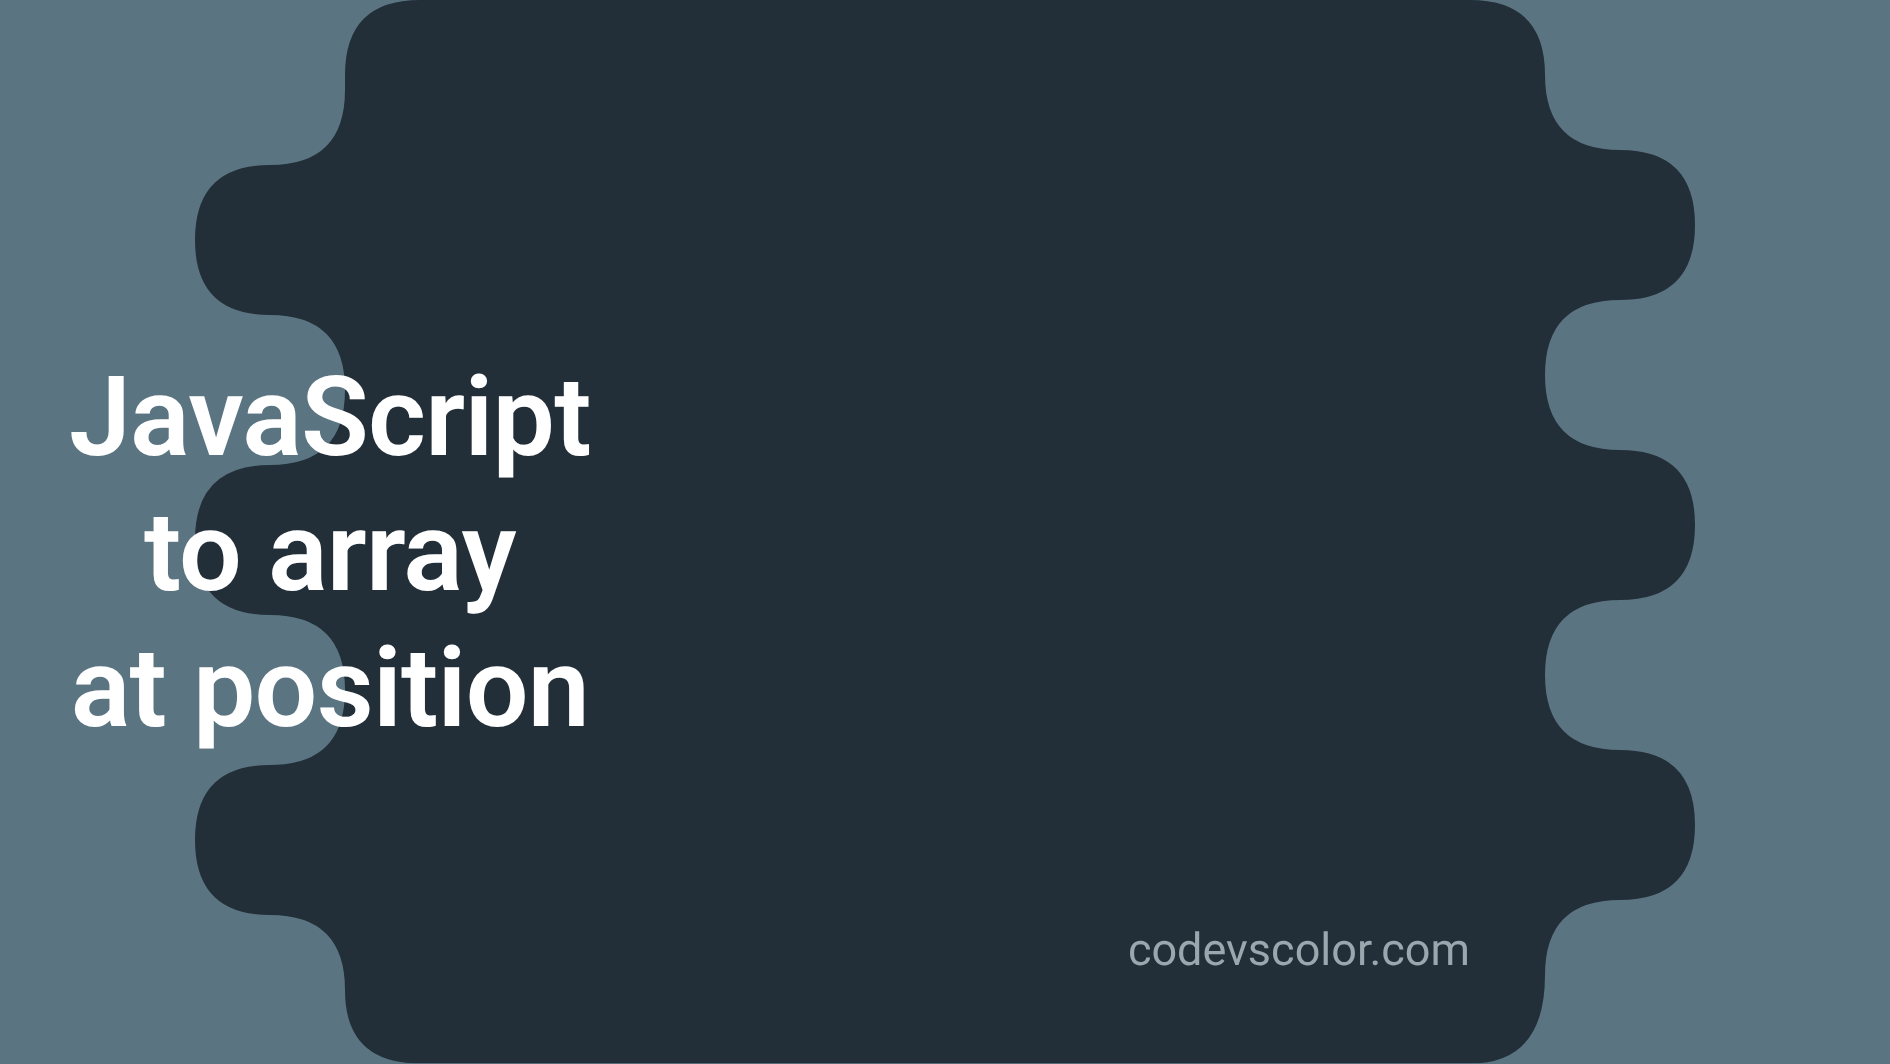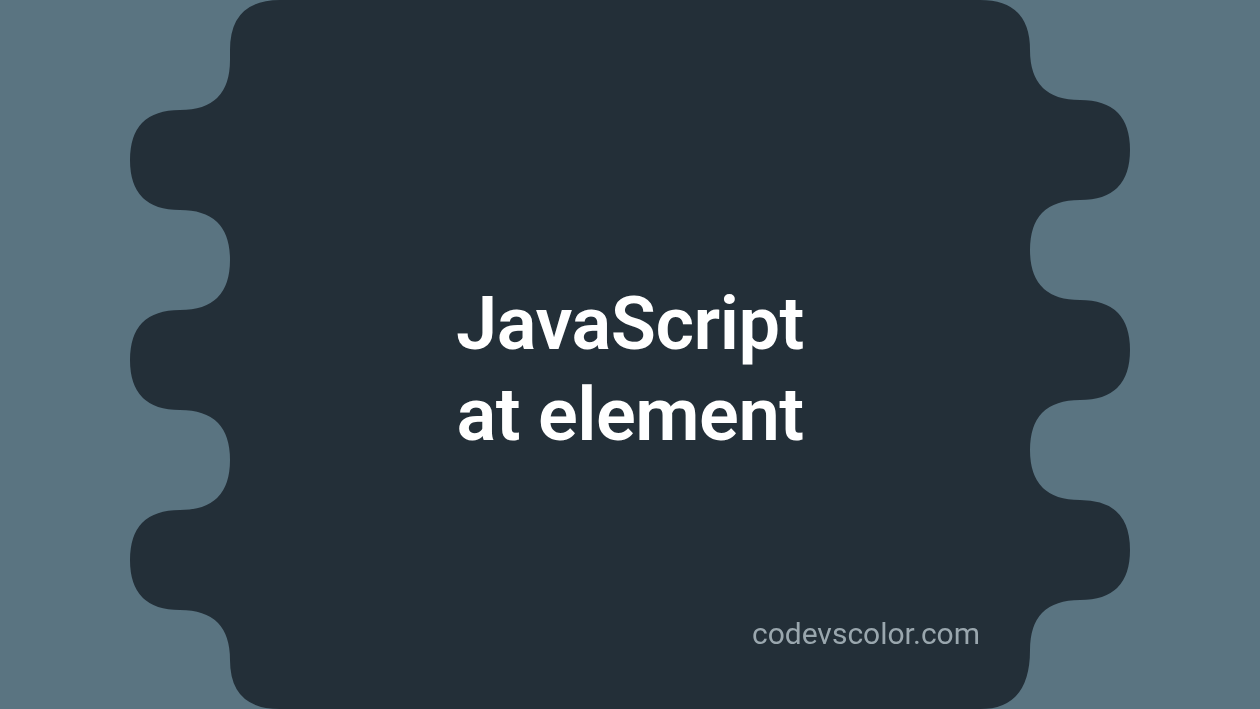--- a/index.html
+++ b/index.html
@@ -19,22 +19,23 @@
   .blob {
     width: 1120px;
     height: 709px;
   }
   .content {
     position: absolute;
     inset: 0;
     display: flex;
     flex-direction: column;
     justify-content: center;
-    align-items: center;
+    align-items: flex-start;
     text-align: center;
+    padding-left: 46px;
   }
   .title {
     color: #ffffff;
     font-size: 74px;
     font-weight: 600;
     line-height: 1.22;
     margin-top: 30px;
     letter-spacing: -0.5px;
   }
   .attribution {
@@ -84,17 +85,18 @@
       Q 60 110 110 110
       Q 160 110 160 60
       Z
     "></path>
   </svg>
 </div>
 
 <div class="content">
   <div class="title">
     <div>JavaScript</div>
-    <div>at element</div>
+    <div>to array</div>
+    <div>at position</div>
   </div>
 </div>
 
 <div class="attribution">codevscolor.com</div>
 
 </body></html>

